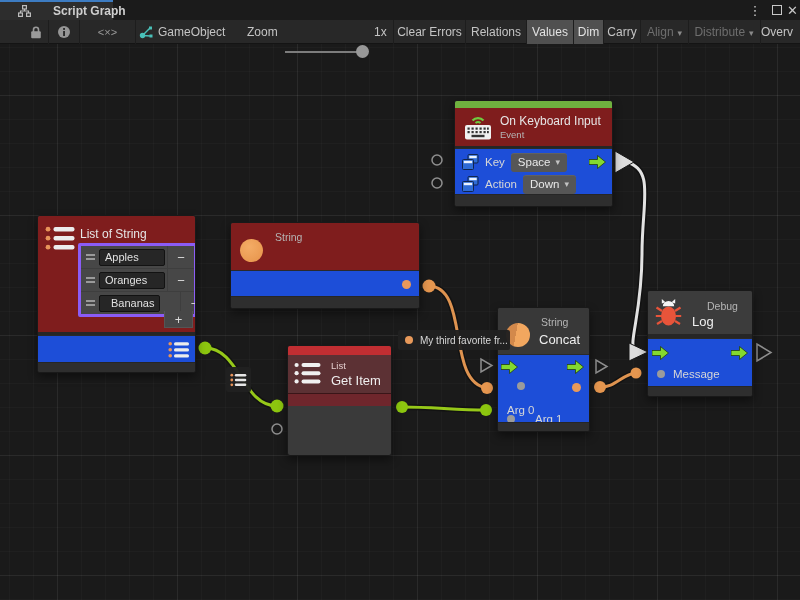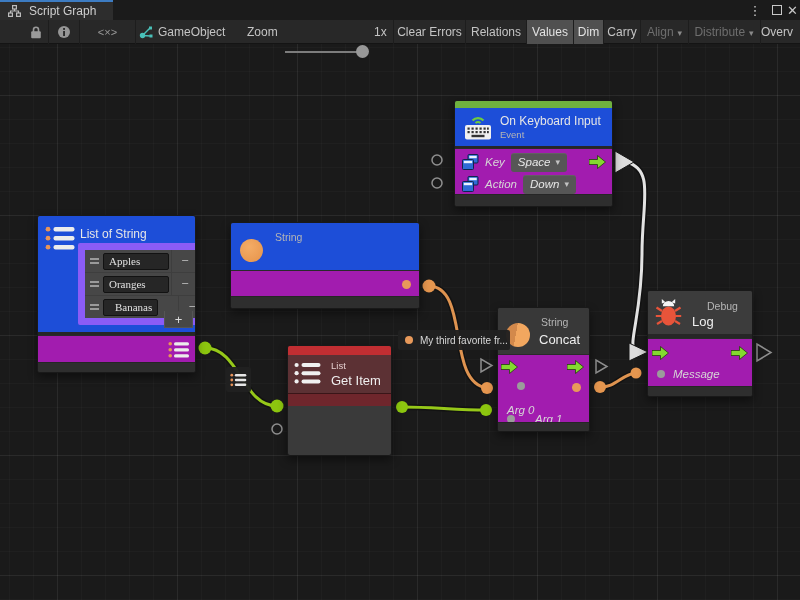--- a/index.html
+++ b/index.html
@@ -2,21 +2,21 @@
 <html><head>
 <meta charset="utf-8">
 <style>
   html,body{margin:0;padding:0;background:#111;}
   #stage{position:relative;width:800px;height:600px;overflow:hidden;
     font-family:"Liberation Sans","DejaVu Sans",sans-serif;
     -webkit-font-smoothing:antialiased;user-select:none;}
   
   .tabbar{position:absolute;left:0;top:0;width:800px;height:20px;background:#1b1b1b;z-index:5;}
   .tab{position:absolute;left:0;top:0;width:113px;height:20px;background:#2d2d2d;
-    border-top:2px solid #3d7cc2;box-sizing:border-box;display:flex;align-items:center;gap:8px;padding-left:8px;}
+    border-top:2px solid #3d7cc2;box-sizing:border-box;display:flex;align-items:center;gap:22px;padding-left:18px;font-weight:bold;}
   .tab span{font-size:12px;color:#cfcfcf;white-space:nowrap;}
   .winctl{position:absolute;top:0;height:20px;display:flex;align-items:center;color:#c8c8c8;}
   .wc-menu{left:748px;width:14px;font-size:13px;justify-content:center;}
   .wc-max{left:772px;}
   .wc-max i{display:block;width:8px;height:8px;border:1.5px solid #c8c8c8;}
   .wc-close{left:787px;font-size:13px;}
   
   .toolbar{position:absolute;left:0;top:20px;width:800px;height:24px;background:#282828;
     border-bottom:1px solid #141414;box-sizing:border-box;z-index:5;color:#c4c4c4;font-size:12px;}
   .tsep{position:absolute;top:0;width:1px;height:24px;background:#1d1d1d;}
@@ -33,40 +33,40 @@
       linear-gradient(90deg,rgba(255,255,255,.05) 1px,transparent 1px),
       linear-gradient(rgba(255,255,255,.022) 1px,transparent 1px),
       linear-gradient(90deg,rgba(255,255,255,.022) 1px,transparent 1px);
     background-size:120px 120px,120px 120px,24px 24px,24px 24px;
     background-position:0 51px,57px 0,0 3px,9px 0;z-index:0;}
   .wires{position:absolute;left:0;top:0;width:800px;height:600px;z-index:1;pointer-events:none;}
   
   .node{position:absolute;z-index:2;border:1px solid #191919;border-radius:3px;overflow:hidden;
     background:#3a3a3a;box-shadow:0 4px 10px rgba(0,0,0,.45);color:#e2e2e2;box-sizing:border-box;}
   .sec{position:relative;box-sizing:border-box;}
-  .hdr{background:#1d4ed8;}
+  .hdr{background:#7f1d1d;}
   .gap{background:#262626;}
-  .bodysec{background:#a21caf;border-top:1px solid #2a2a2a;font-style:italic;}
+  .bodysec{background:#1d4ed8;border-top:1px solid #2a2a2a;}
   .ftr{background:#2e2e2e;border-top:1px solid #262626;}
   .ntitle{font-size:12px;color:#e6e6e6;white-space:nowrap;}
   .nsub{font-size:9.5px;color:#b5b5b5;white-space:nowrap;}
   .btitle{font-size:13px;color:#efefef;white-space:nowrap;}
   .row{display:flex;align-items:center;}
   .plabel{font-size:11.5px;color:#d6d6d6;white-space:nowrap;}
   .pill{display:inline-flex;align-items:center;gap:5px;height:19px;padding:0 7px;background:#565656;
     border-radius:3px;font-size:11.5px;color:#e8e8e8;box-shadow:inset 0 1px 0 rgba(255,255,255,.07);}
   .pill .caret{margin-left:0;color:#c2c2c2;}
   .dot{border-radius:50%;display:inline-block;flex:none;}
   .graydot{width:8px;height:8px;background:#9b9b9b;}
   .tealdot{width:9px;height:9px;background:#41e0cc;}
   .orangedot{width:9px;height:9px;background:#e8995a;}
   .field{background:#262626;border:1px solid #121212;border-radius:2px;color:#e0e0e0;
     font-size:11px;display:flex;align-items:center;padding:0 5px;box-sizing:border-box;}
   
-  .lpanel{position:absolute;background:#474747;border:7px solid #8b5cf6;border-radius:2px;font-family:Liberation Serif, serif;}
+  .lpanel{position:absolute;background:#474747;border:3px solid #8b5cf6;border-radius:2px;}
   .lrow{display:flex;align-items:center;height:22px;border-bottom:1px solid #3e3e3e;}
   .lrow:last-child{border-bottom:none;}
   .lhandle{width:18px;display:flex;flex-direction:column;align-items:center;gap:2px;flex:none;}
   .lhandle i{display:block;width:9px;height:2px;background:#9a9a9a;}
   .lminus{width:26px;height:100%;border-left:1px solid #3e3e3e;display:flex;align-items:center;
     justify-content:center;color:#dcdcdc;font-size:13px;flex:none;}
   .lplus{position:absolute;width:27px;height:16px;background:#474747;border:1px solid #555;
     border-top:none;display:flex;align-items:center;justify-content:center;color:#dcdcdc;font-size:13px;}
   
   .vlabel{position:absolute;z-index:3;background:rgba(32,32,32,.96);border-radius:2px;

